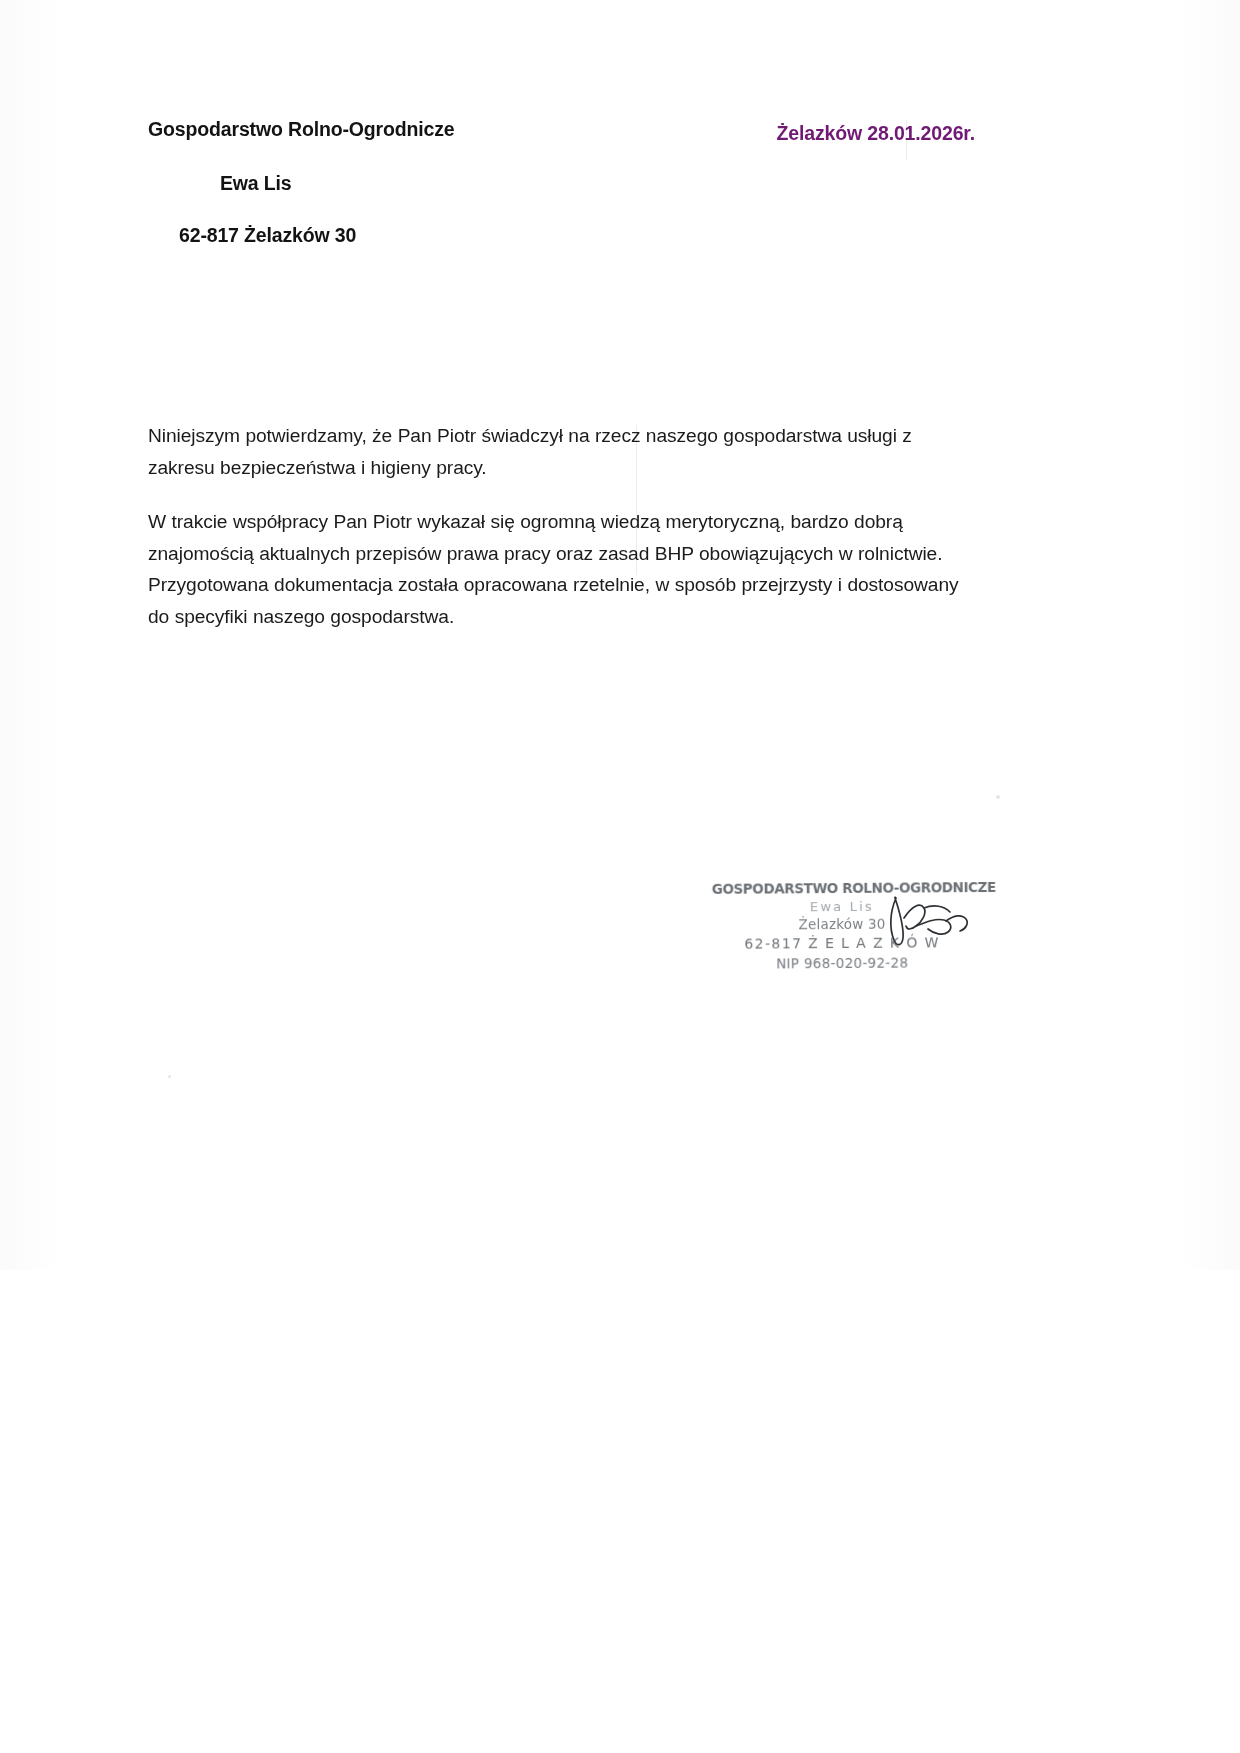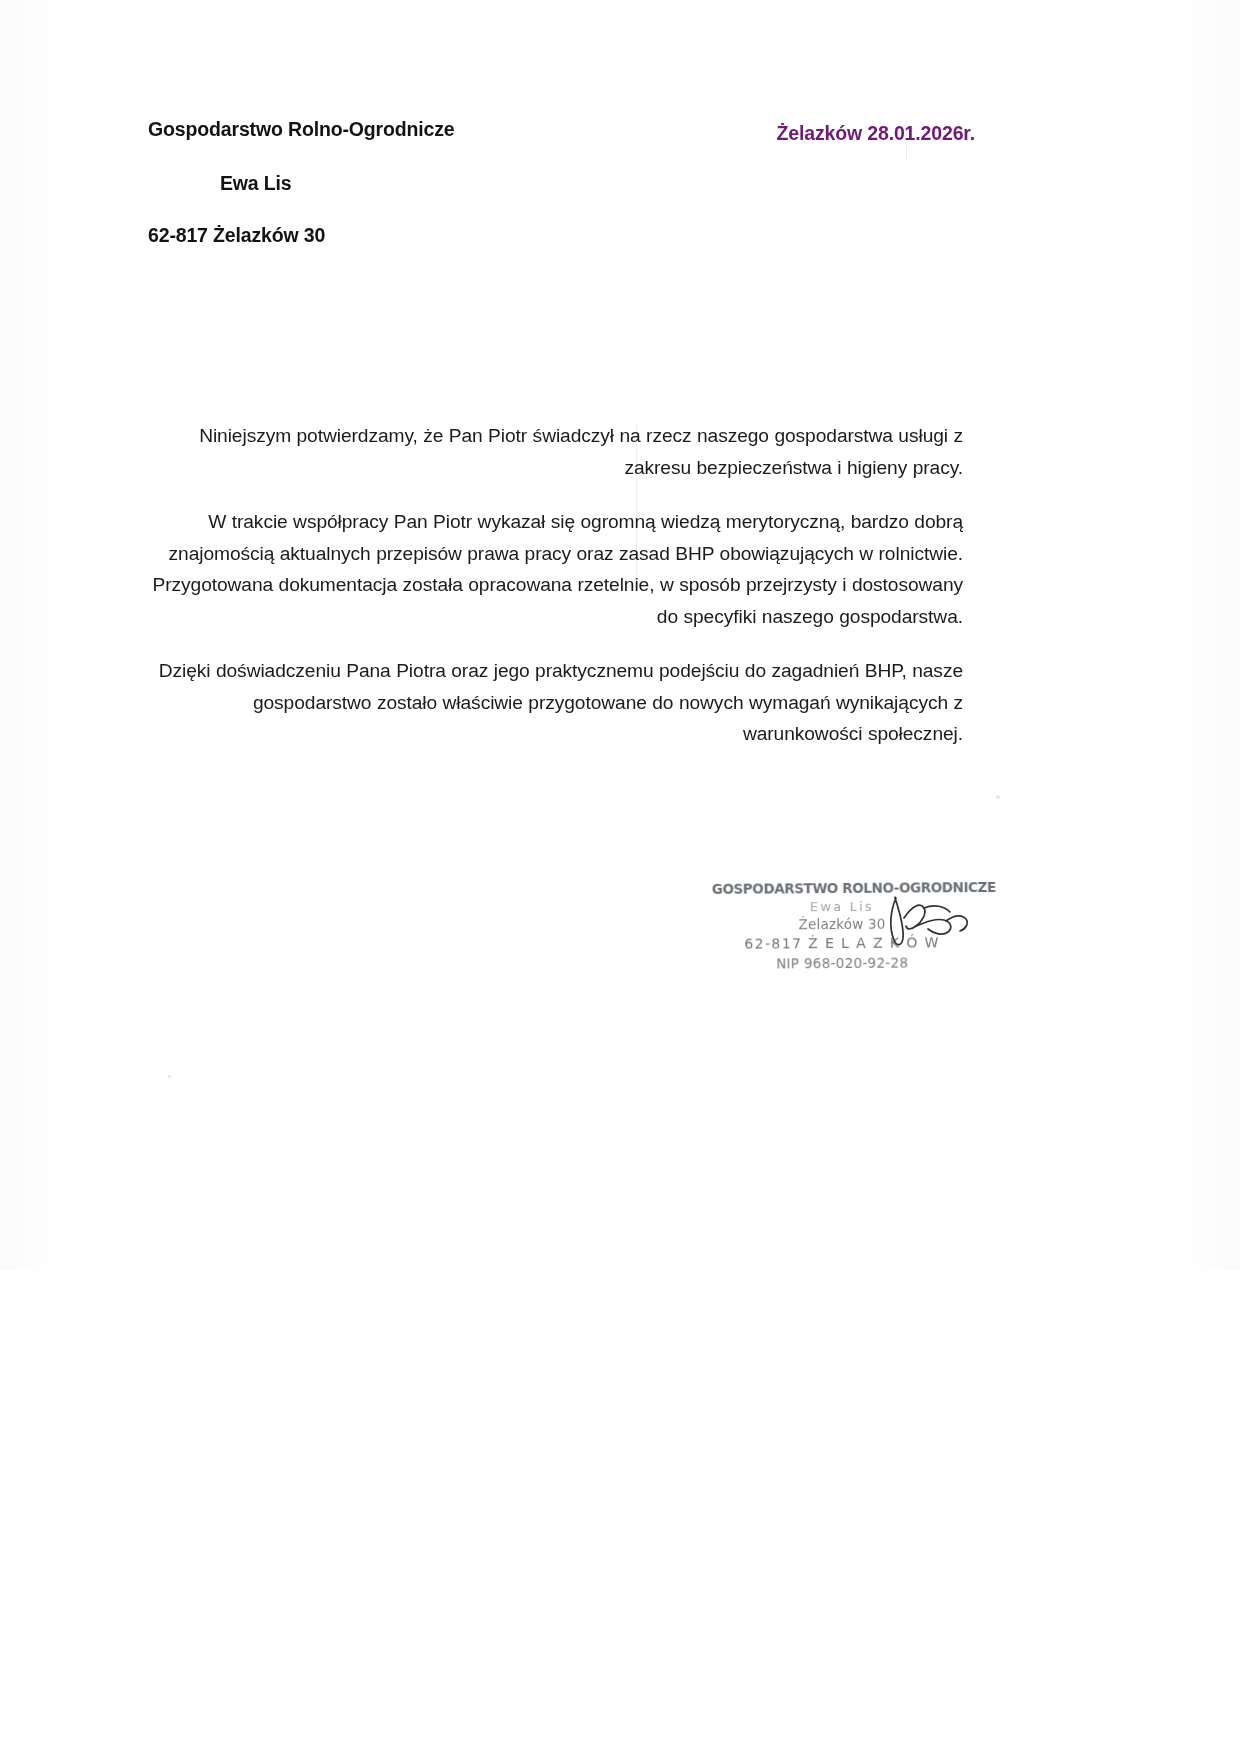--- a/index.html
+++ b/index.html
@@ -49,21 +49,21 @@
   .lh-line {
     font-weight: bold;
     font-size: 19.5px;
     letter-spacing: -0.15px;
     color: #131313;
     line-height: 1.0;
     white-space: nowrap;
   }
   .lh-org { margin-left: 0px; }
   .lh-name { margin-left: 72px; margin-top: 34px; }
-  .lh-addr { margin-top: 33px; }
+  .lh-addr { margin-left: 31px; margin-top: 33px; }
 
   .date-block {
     position: absolute;
     right: 265px;
     top: 122px;
     font-weight: bold;
     font-size: 19.5px;
     letter-spacing: -0.15px;
     color: #701a75;
     white-space: nowrap;
@@ -74,21 +74,21 @@
     position: absolute;
     left: 148px;
     top: 420px;
     width: 815px;
   }
   .para {
     font-size: 19.2px;
     line-height: 31.5px;
     color: #1b1b1b;
     margin: 0 0 23px 0;
-    text-align: right;
+    text-align: left;
     letter-spacing: -0.08px;
     word-spacing: 0.2px;
   }
   .para:last-child { margin-bottom: 0; }
 
   
   .stamp {
     position: absolute;
     left: 712px;
     top: 880px;
@@ -166,21 +166,20 @@
     <div class="lh-line lh-org">Gospodarstwo Rolno-Ogrodnicze</div>
     <div class="lh-line lh-name">Ewa Lis</div>
     <div class="lh-line lh-addr">62-817 Żelazków 30</div>
   </div>
 
   <div class="date-block">Żelazków 28.01.2026r.</div>
 
   <div class="body-copy">
     <p class="para">Niniejszym potwierdzamy, że Pan Piotr świadczył na rzecz naszego gospodarstwa usługi z zakresu bezpieczeństwa i higieny pracy.</p>
     <p class="para">W trakcie współpracy Pan Piotr wykazał się ogromną wiedzą merytoryczną, bardzo dobrą znajomością aktualnych przepisów prawa pracy oraz zasad BHP obowiązujących w rolnictwie. Przygotowana dokumentacja została opracowana rzetelnie, w sposób przejrzysty i dostosowany do specyfiki naszego gospodarstwa.</p>
-    <p class="para">Dzięki doświadczeniu Pana Piotra oraz jego praktycznemu podejściu do zagadnień BHP, nasze gospodarstwo zostało właściwie przygotowane do nowych wymagań wynikających z warunkowości społecznej.</p>
   </div>
 
   <div class="stamp">
     <div class="stamp-l1">GOSPODARSTWO ROLNO-OGRODNICZE</div>
     <div class="stamp-l2">Ewa Lis</div>
     <div class="stamp-l3">Żelazków 30</div>
     <div class="stamp-l4">62-817  Ż E L A Z K Ó W</div>
     <div class="stamp-l5">NIP 968-020-92-28</div>
   </div>
 

